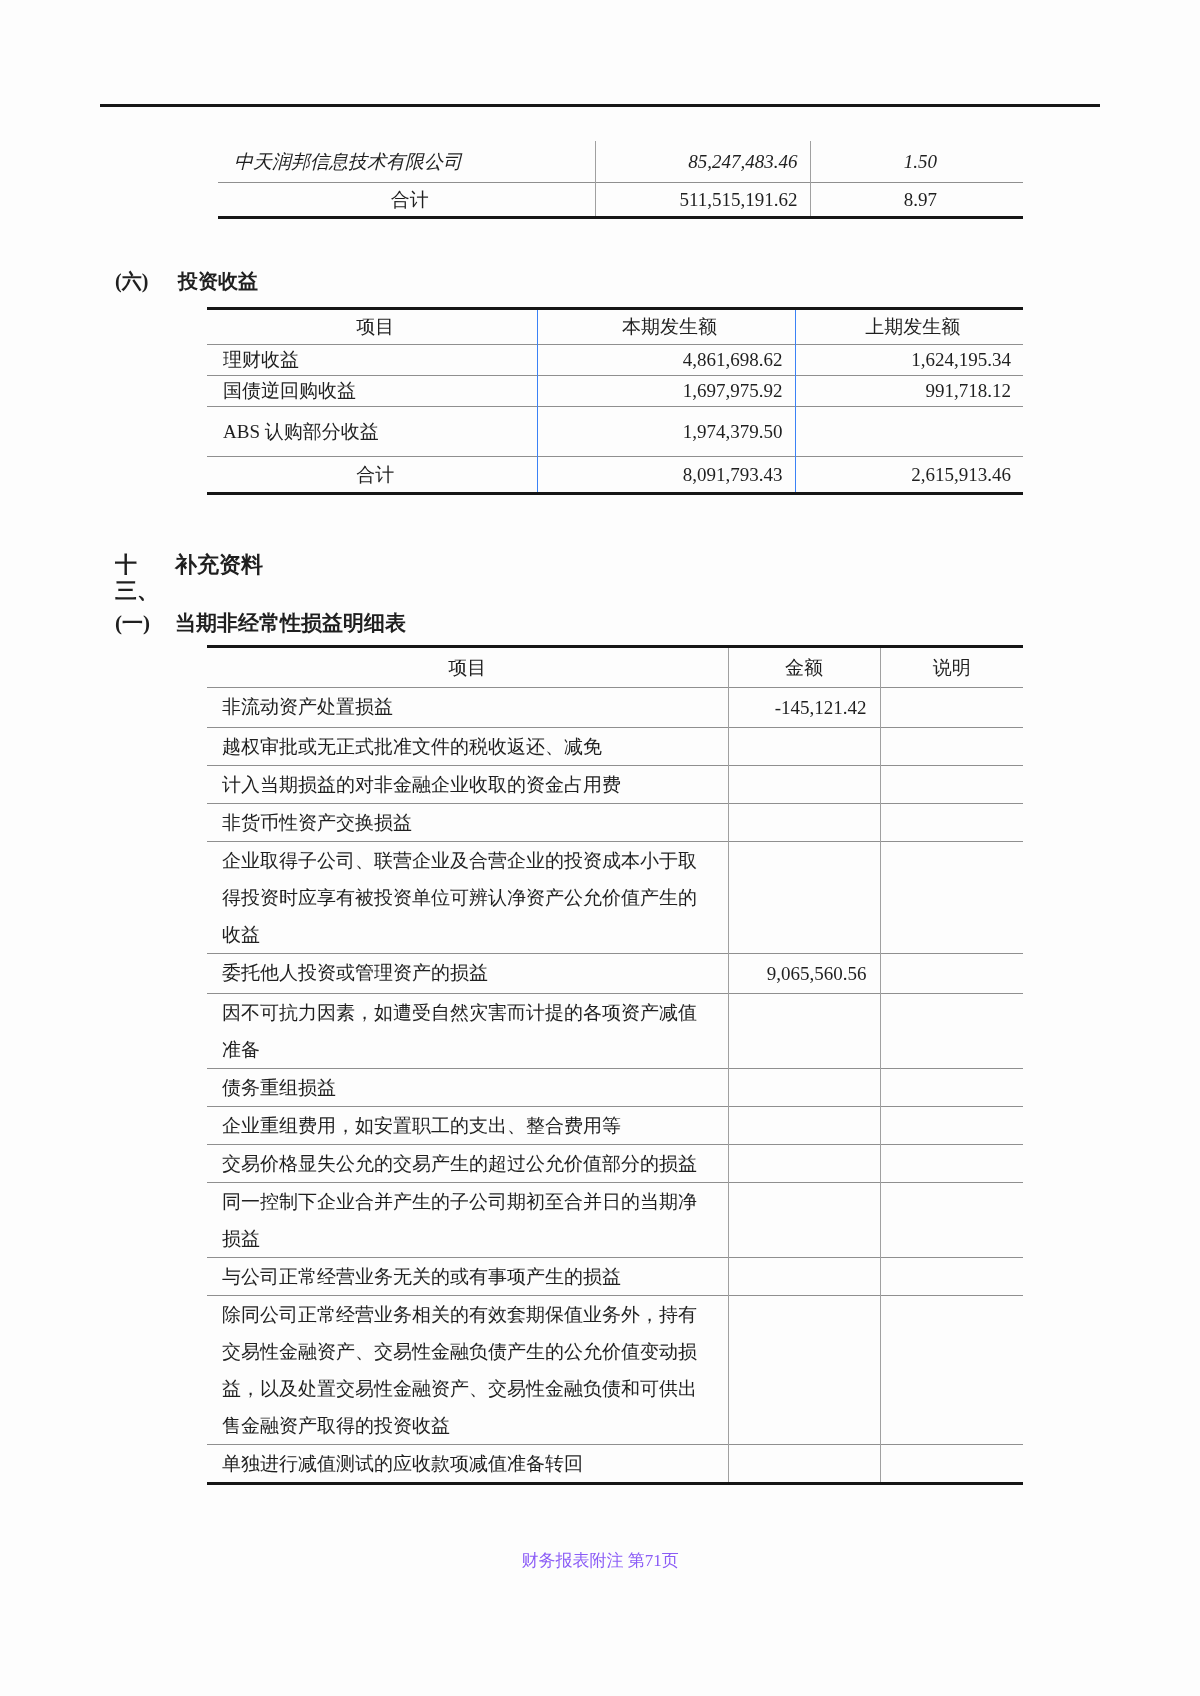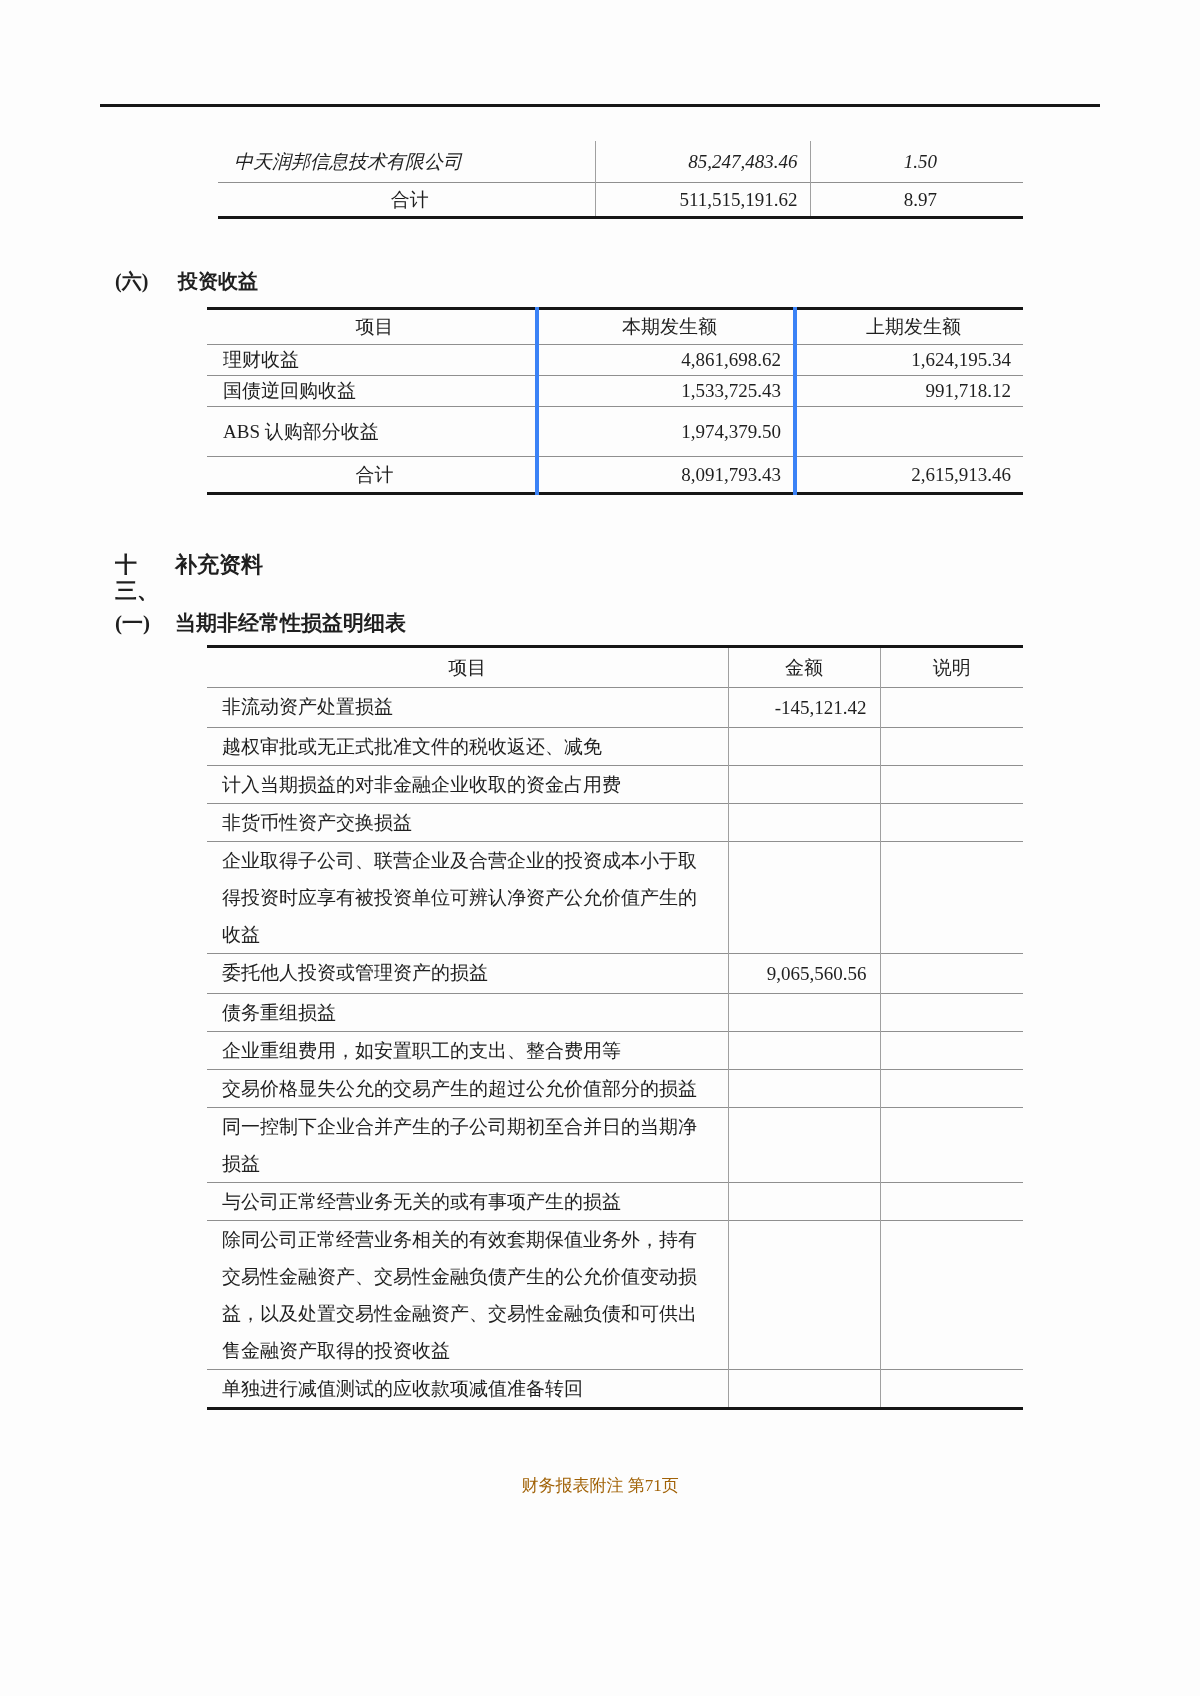--- a/index.html
+++ b/index.html
@@ -41,21 +41,21 @@
   .h13 { margin: 57px 0 0 115px; font-size: 22px; line-height: 26px; }
   .h13 .num { width: 60px; }
   .h1s { margin: 7px 0 0 115px;  font-size: 21px; line-height: 25px; }
   .h1s .num { width: 60px; }
 
   
   .t2 {
     margin: 14px 0 0 207px; width: 816px;
     border-top: 3px solid #161616; border-bottom: 3px solid #161616;
   }
-  .t2 td + td { border-left: 4px solid #3b82f6; }
+  .t2 td + td { border-left: 1px solid #3b82f6; }
   .t2 tr.sep { border-bottom: 1px solid #8f8f8f; }
   .t2 .hrow td { height: 32px; }
   .t2 .r28 td { height: 28px; }
   .t2 .r47 td { height: 47px; }
   .t2 .r33 td { height: 33px; }
 
   
   .t3 {
     margin: 9px 0 0 207px; width: 816px;
     border-top: 3px solid #161616; border-bottom: 3px solid #161616;
@@ -65,21 +65,21 @@
   .t3 td { line-height: 37px; vertical-align: top; }
   .t3 .hrow td { height: 37px; text-align: center; vertical-align: middle; }
   .t3 .item { padding: 0 12px 0 15px; }
   .t3 .amt  { text-align: right; padding-right: 13px; margin-left: 40px; }
 
   .page-footer {
     margin-top: 64px;
     width: 1200px;
     text-align: center;
     font-size: 17px;
-    color: #a16207;
+    color: #8b5cf6;
   }
 </style>
 </head>
 <body>
 
 <div class="page-rule"></div>
 
 <table class="t1">
   <colgroup>
       <col style="width:377px">
@@ -117,21 +117,21 @@
     <td class="cell-center">本期发生额</td>
     <td class="cell-center">上期发生额</td>
   </tr>
   <tr class="r28 sep">
     <td class="cell-left">理财收益</td>
     <td class="cell-right">4,861,698.62</td>
     <td class="cell-right">1,624,195.34</td>
   </tr>
   <tr class="r28 sep">
     <td class="cell-left">国债逆回购收益</td>
-    <td class="cell-right">1,533,725.43</td>
+    <td class="cell-right">1,697,975.92</td>
     <td class="cell-right">991,718.12</td>
   </tr>
   <tr class="r47 sep">
     <td class="cell-left">ABS 认购部分收益</td>
     <td class="cell-right">1,974,379.50</td>
     <td class="cell-right"></td>
   </tr>
   <tr class="r33">
     <td class="cell-center">合计</td>
     <td class="cell-right">8,091,793.43</td>
@@ -186,20 +186,25 @@
     <td class="item">企业取得子公司、联营企业及合营企业的投资成本小于取得投资时应享有被投资单位可辨认净资产公允价值产生的收益</td>
     <td class="amt"></td>
     <td></td>
   </tr>
   <tr class="sep">
     <td class="item">委托他人投资或管理资产的损益</td>
     <td class="amt">9,065,560.56</td>
     <td></td>
   </tr>
   <tr class="sep">
+    <td class="item">因不可抗力因素，如遭受自然灾害而计提的各项资产减值准备</td>
+    <td class="amt"></td>
+    <td></td>
+  </tr>
+  <tr class="sep">
     <td class="item">债务重组损益</td>
     <td class="amt"></td>
     <td></td>
   </tr>
   <tr class="sep">
     <td class="item">企业重组费用，如安置职工的支出、整合费用等</td>
     <td class="amt"></td>
     <td></td>
   </tr>
   <tr class="sep">

